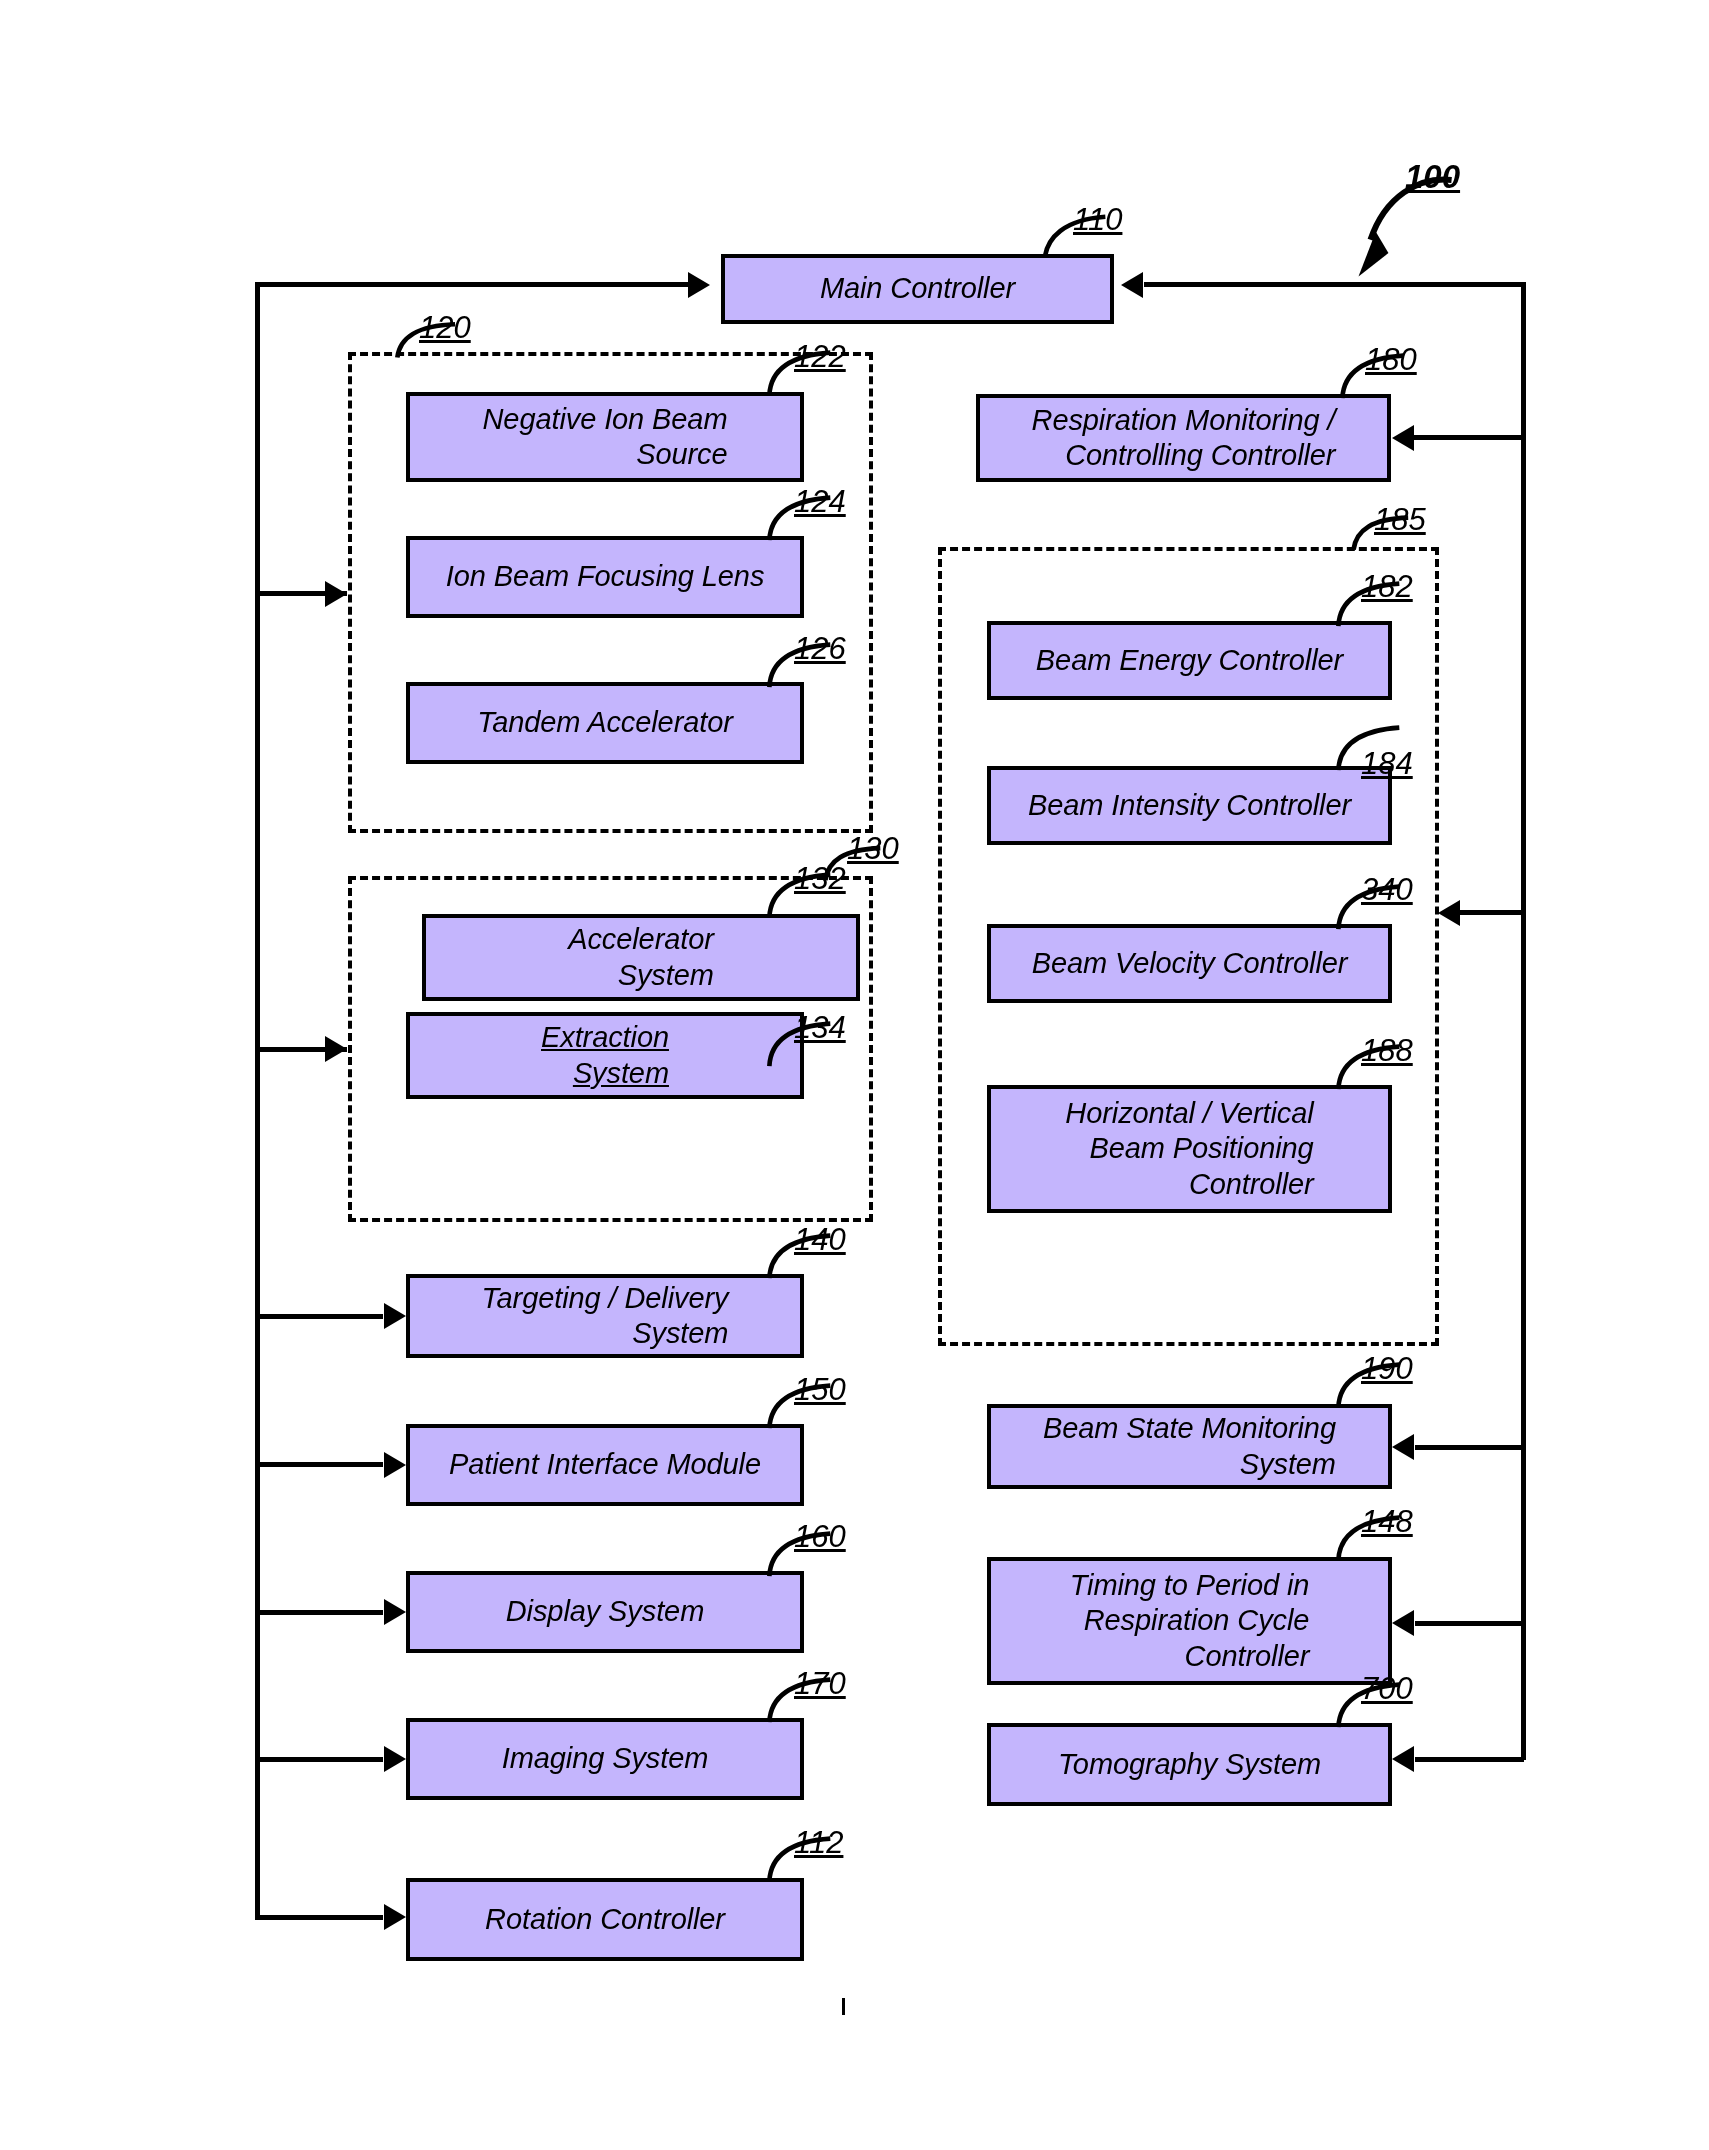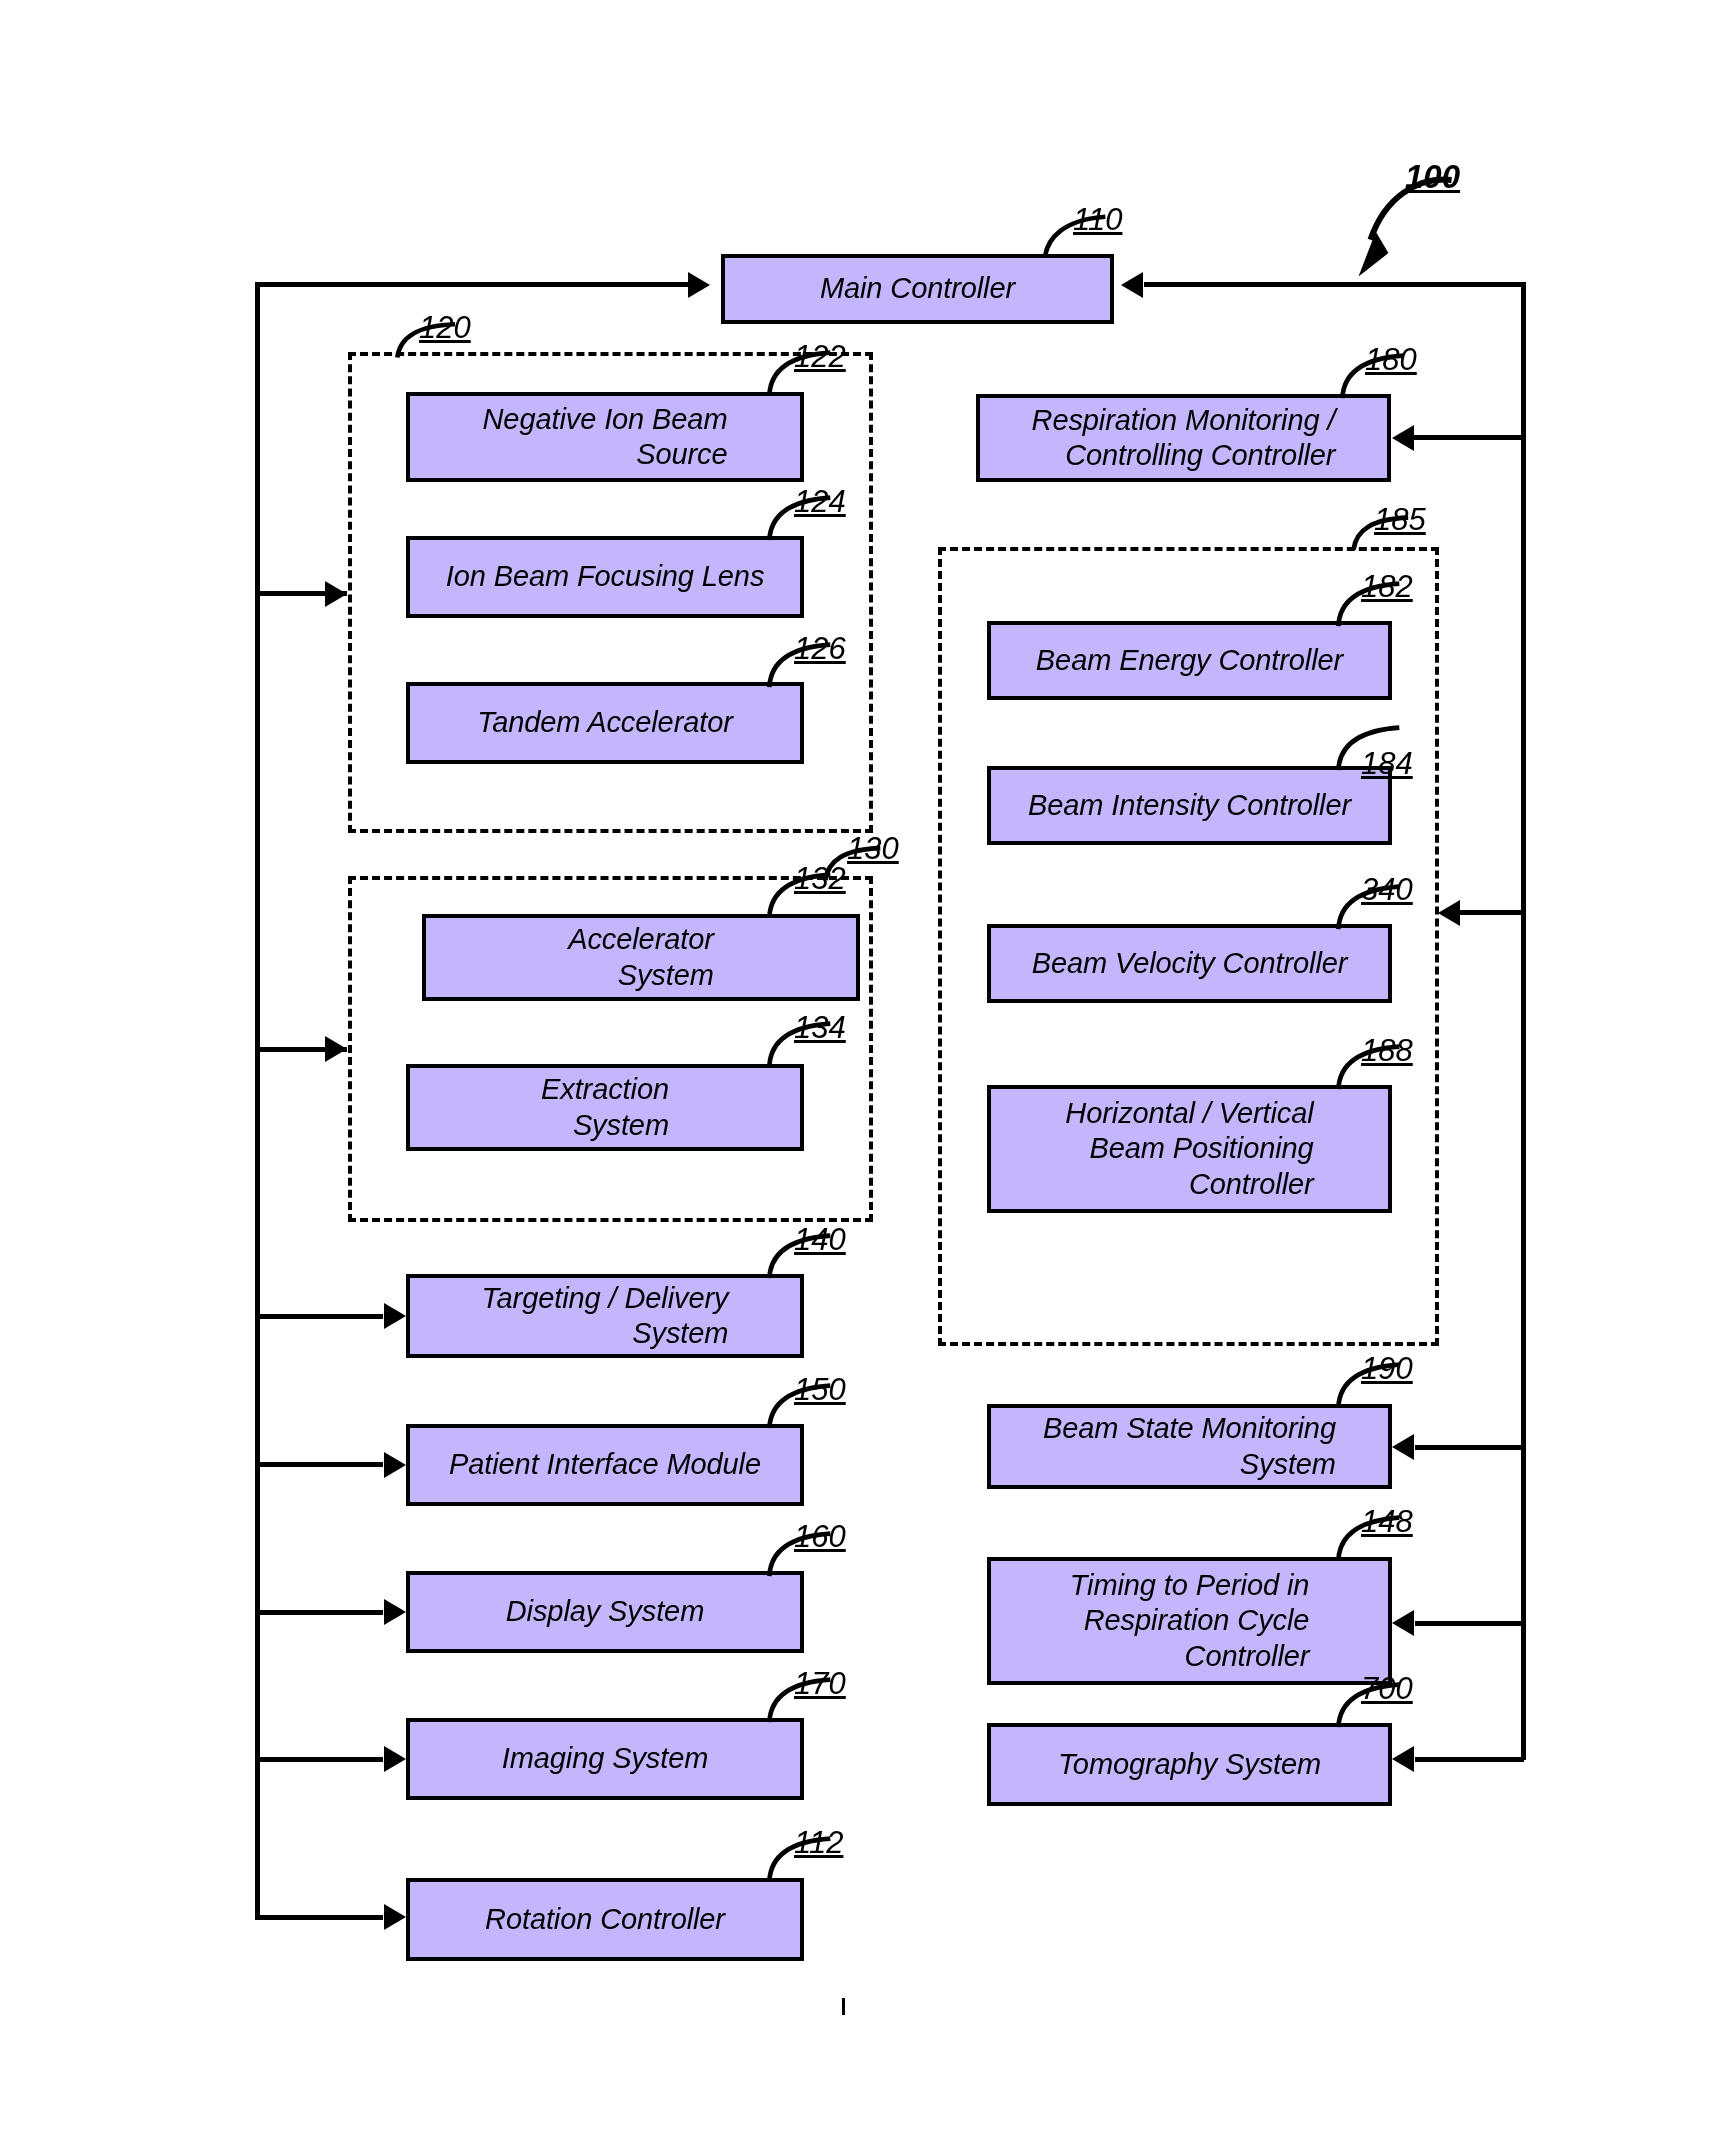--- a/index.html
+++ b/index.html
@@ -128,21 +128,21 @@
   <div class="ref" style="left:847px;top:831px;">130</div>
   <div class="dashbox" style="left:348px;top:876px;width:525px;height:346px;"></div>
 
   <div class="box" style="left:406px;top:914px;width:438px;height:87px;margin-left:16px;">Accelerator
 System</div>
   <svg class="leader" style="left:764px;top:868px;width:73px;height:53px;" viewBox="0 0 110 80">
     <path d="M8,74 C10,36 40,14 100,10" fill="none" stroke="#000" stroke-width="7"></path>
   </svg>
   <div class="ref" style="left:794px;top:861px;">132</div>
 
-  <div class="box" style="left:406px;top:1064px;width:398px;height:87px;">Extraction
+  <div class="box" style="left:406px;top:1012px;width:398px;height:87px;text-decoration:underline;">Extraction
 System</div>
   <svg class="leader" style="left:764px;top:1017px;width:73px;height:53px;" viewBox="0 0 110 80">
     <path d="M8,74 C10,36 40,14 100,10" fill="none" stroke="#000" stroke-width="7"></path>
   </svg>
   <div class="ref" style="left:794px;top:1010px;">134</div>
 
   <div class="hline" style="left:255px;top:1047px;width:92px;"></div>
   <div class="arrowR" style="left:325px;top:1036px;"></div>
 
   <div class="box" style="left:406px;top:1274px;width:398px;height:84px;">Targeting / Delivery

